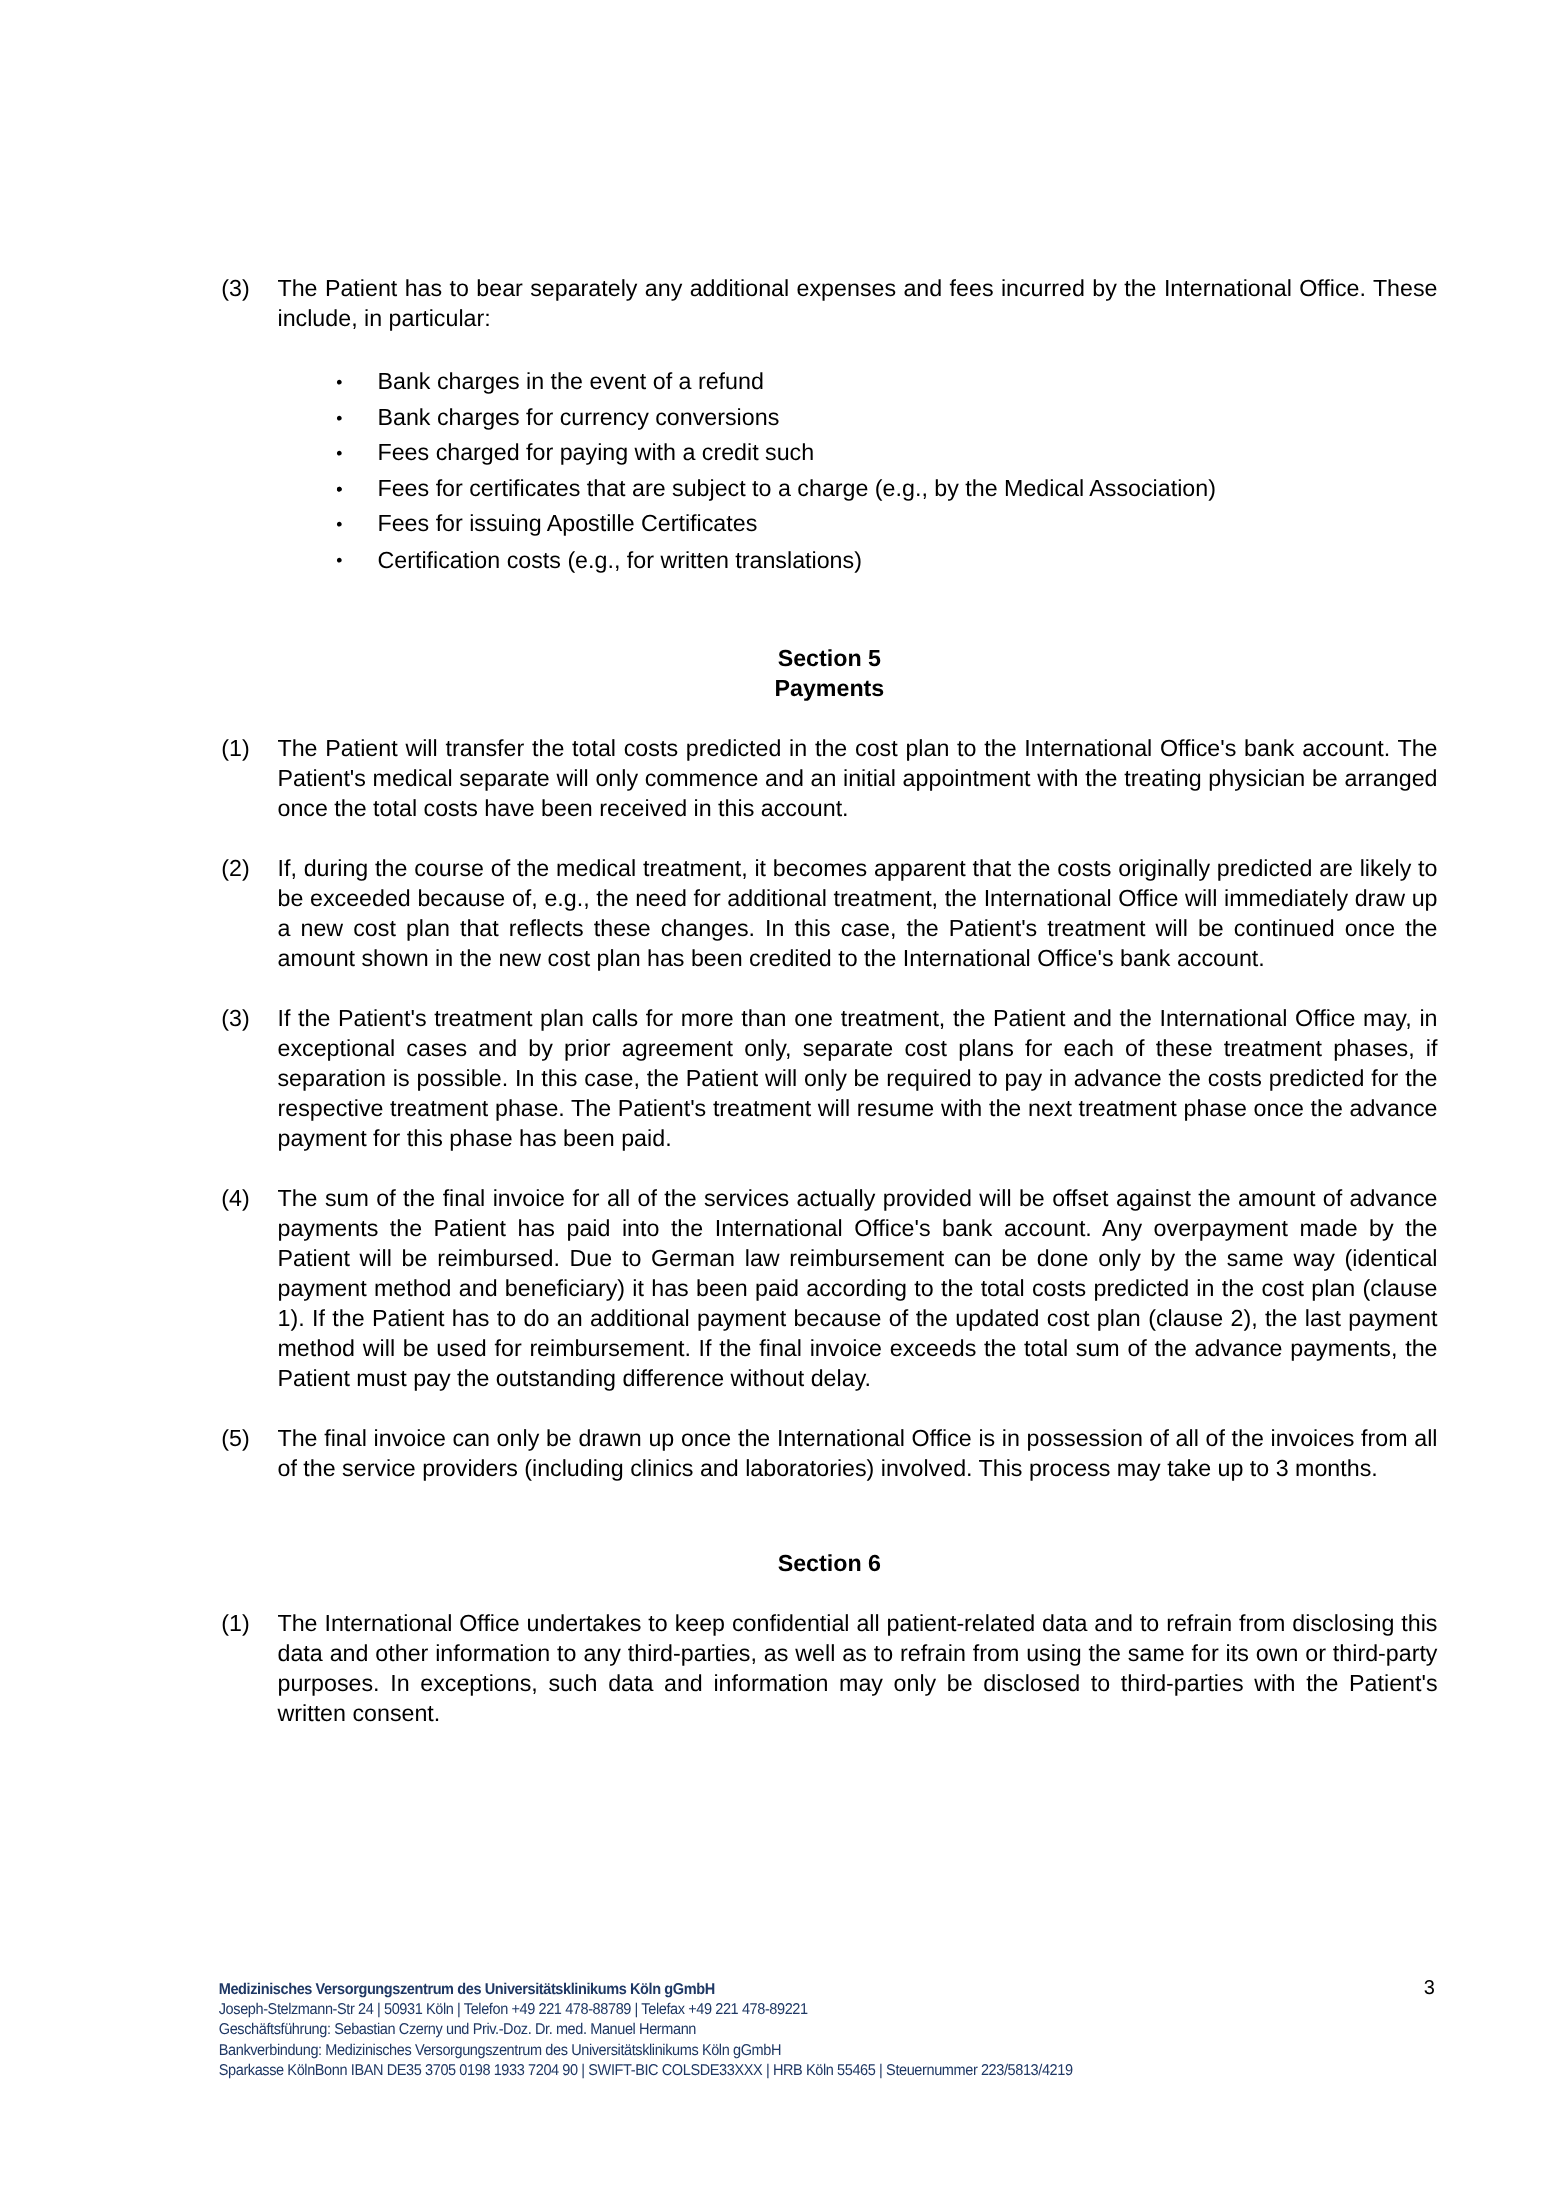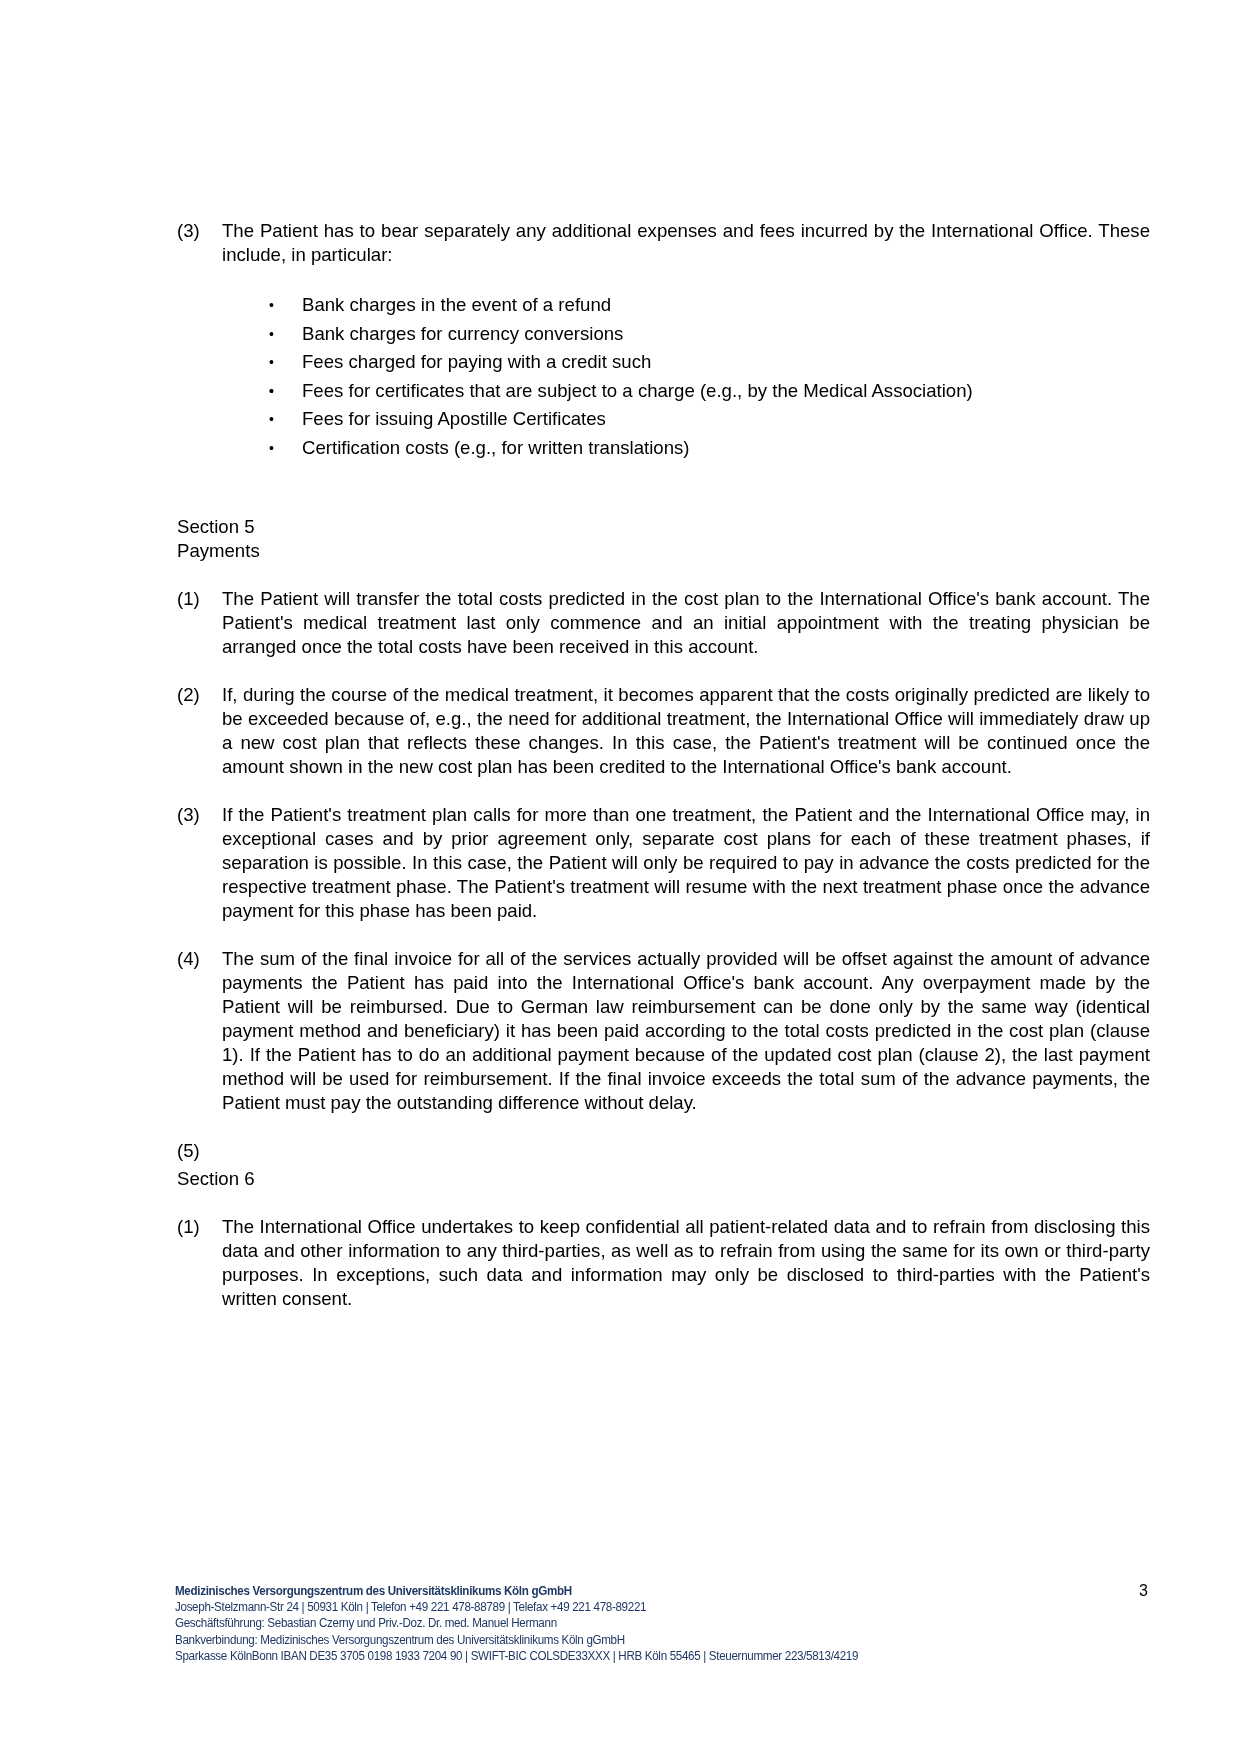--- a/index.html
+++ b/index.html
@@ -6,21 +6,21 @@
   body { width: 1241px; height: 1754px; position: relative; overflow: hidden;
          font-family: "Liberation Sans", sans-serif; color: #000; }
   .page { position: absolute; left: 0; top: 0; width: 1241px; height: 1754px; }
   .content { position: absolute; left: 177px; top: 219px; width: 973px; font-size: 18.6px; line-height: 24px; }
   .para { position: relative; padding-left: 45px; text-align: justify; margin: 0 0 24px 0; }
   .para .num { position: absolute; left: 0; top: 0; }
   .bullets { list-style: none; margin: 0 0 24px 0; padding: 0 0 0 125px; font-size: 18.6px; }
   .bullets li { position: relative; line-height: 28.6px; text-align: justify; padding-right: 0; }
   .bullets li .dot { position: absolute; left: -33px; top: 0; font-size: 14px; }
   .bullets li.wrap { line-height: 28.6px; }
-  .section-head { font-weight: normal; line-height: 24px; margin: 52px 0 24px 0; }
+  .section-head { text-align: center; font-weight: bold; line-height: 24px; margin: 52px 0 24px 0; }
   .section-head div { display: block; }
   .footer { position: absolute; left: 175px; top: 1583px; color: #1f3864;
             font-family: "Liberation Sans", sans-serif; font-size: 12.5px; line-height: 16.2px;
             letter-spacing: -0.35px; transform: scaleX(0.93); transform-origin: left top; }
   .footer .bold { font-weight: bold; }
   .page-number { position: absolute; left: 1139px; top: 1582px; font-size: 16px; color: #000; }
 </style>
 </head>
 <body>
 
@@ -42,36 +42,37 @@
       <li><span class="dot">•</span><span>Certification costs (e.g., for written translations)</span></li>
     </ul>
 
     <div class="section-head">
       <div>Section 5</div>
       <div>Payments</div>
     </div>
 
     <div class="para">
       <span class="num">(1)</span>
-      <span>The Patient will transfer the total costs predicted in the cost plan to the International Office's bank account. The Patient's medical treatment last only commence and an initial appointment with the treating physician be arranged once the total costs have been received in this account.</span>
+      <span>The Patient will transfer the total costs predicted in the cost plan to the International Office's bank account. The Patient's medical separate will only commence and an initial appointment with the treating physician be arranged once the total costs have been received in this account.</span>
     </div>
     <div class="para">
       <span class="num">(2)</span>
       <span>If, during the course of the medical treatment, it becomes apparent that the costs originally predicted are likely to be exceeded because of, e.g., the need for additional treatment, the International Office will immediately draw up a new cost plan that reflects these changes. In this case, the Patient's treatment will be continued once the amount shown in the new cost plan has been credited to the International Office's bank account.</span>
     </div>
     <div class="para">
       <span class="num">(3)</span>
       <span>If the Patient's treatment plan calls for more than one treatment, the Patient and the International Office may, in exceptional cases and by prior agreement only, separate cost plans for each of these treatment phases, if separation is possible. In this case, the Patient will only be required to pay in advance the costs predicted for the respective treatment phase. The Patient's treatment will resume with the next treatment phase once the advance payment for this phase has been paid.</span>
     </div>
     <div class="para">
       <span class="num">(4)</span>
       <span>The sum of the final invoice for all of the services actually provided will be offset against the amount of advance payments the Patient has paid into the International Office's bank account. Any overpayment made by the Patient will be reimbursed. Due to German law reimbursement can be done only by the same way (identical payment method and beneficiary) it has been paid according to the total costs predicted in the cost plan (clause 1). If the Patient has to do an additional payment because of the updated cost plan (clause 2), the last payment method will be used for reimbursement. If the final invoice exceeds the total sum of the advance payments, the Patient must pay the outstanding difference without delay.</span>
     </div>
     <div class="para">
       <span class="num">(5)</span>
+      <span>The final invoice can only be drawn up once the International Office is in possession of all of the invoices from all of the service providers (including clinics and laboratories) involved. This process may take up to 3 months.</span>
     </div>
 
     <div class="section-head">
       <div>Section 6</div>
     </div>
 
     <div class="para">
       <span class="num">(1)</span>
       <span>The International Office undertakes to keep confidential all patient-related data and to refrain from disclosing this data and other information to any third-parties, as well as to refrain from using the same for its own or third-party purposes. In exceptions, such data and information may only be disclosed to third-parties with the Patient's written consent.</span>
     </div>

